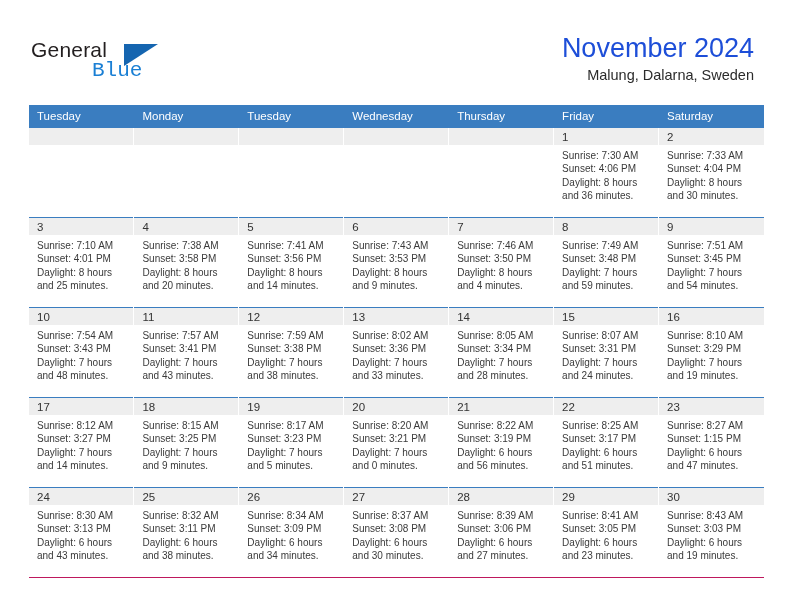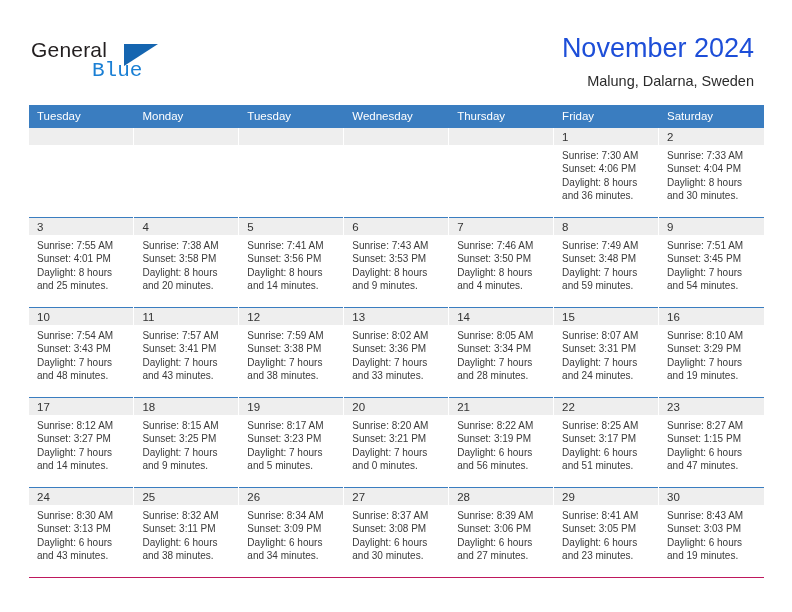--- a/index.html
+++ b/index.html
@@ -72,21 +72,21 @@
   .cal-title {
     font-size: 27px;
     color: #1d4ed8;
     line-height: 32px;
     white-space: nowrap;
   }
   .cal-subtitle {
     font-size: 14.5px;
     color: #2b2b2b;
     line-height: 20px;
-    margin-top: 7px;
+    margin-top: 1px;
     white-space: nowrap;
   }
 
   
   .grid {
     position: absolute;
     left: 29px;
     top: 105px;
     width: 735px;
     border-collapse: collapse;
@@ -252,21 +252,21 @@
                 <div>and 30 minutes.</div>
               </div>
             </div>
           </td>
         </tr>
         <tr class="week">
           <td>
             <div class="cell-inner">
               <div class="daynum-band">3</div>
               <div class="cell-body">
-                <div>Sunrise: 7:55 AM</div>
+                <div>Sunrise: 7:10 AM</div>
                 <div>Sunset: 4:01 PM</div>
                 <div>Daylight: 8 hours</div>
                 <div>and 25 minutes.</div>
               </div>
             </div>
           </td>
           <td>
             <div class="cell-inner">
               <div class="daynum-band">4</div>
               <div class="cell-body">

